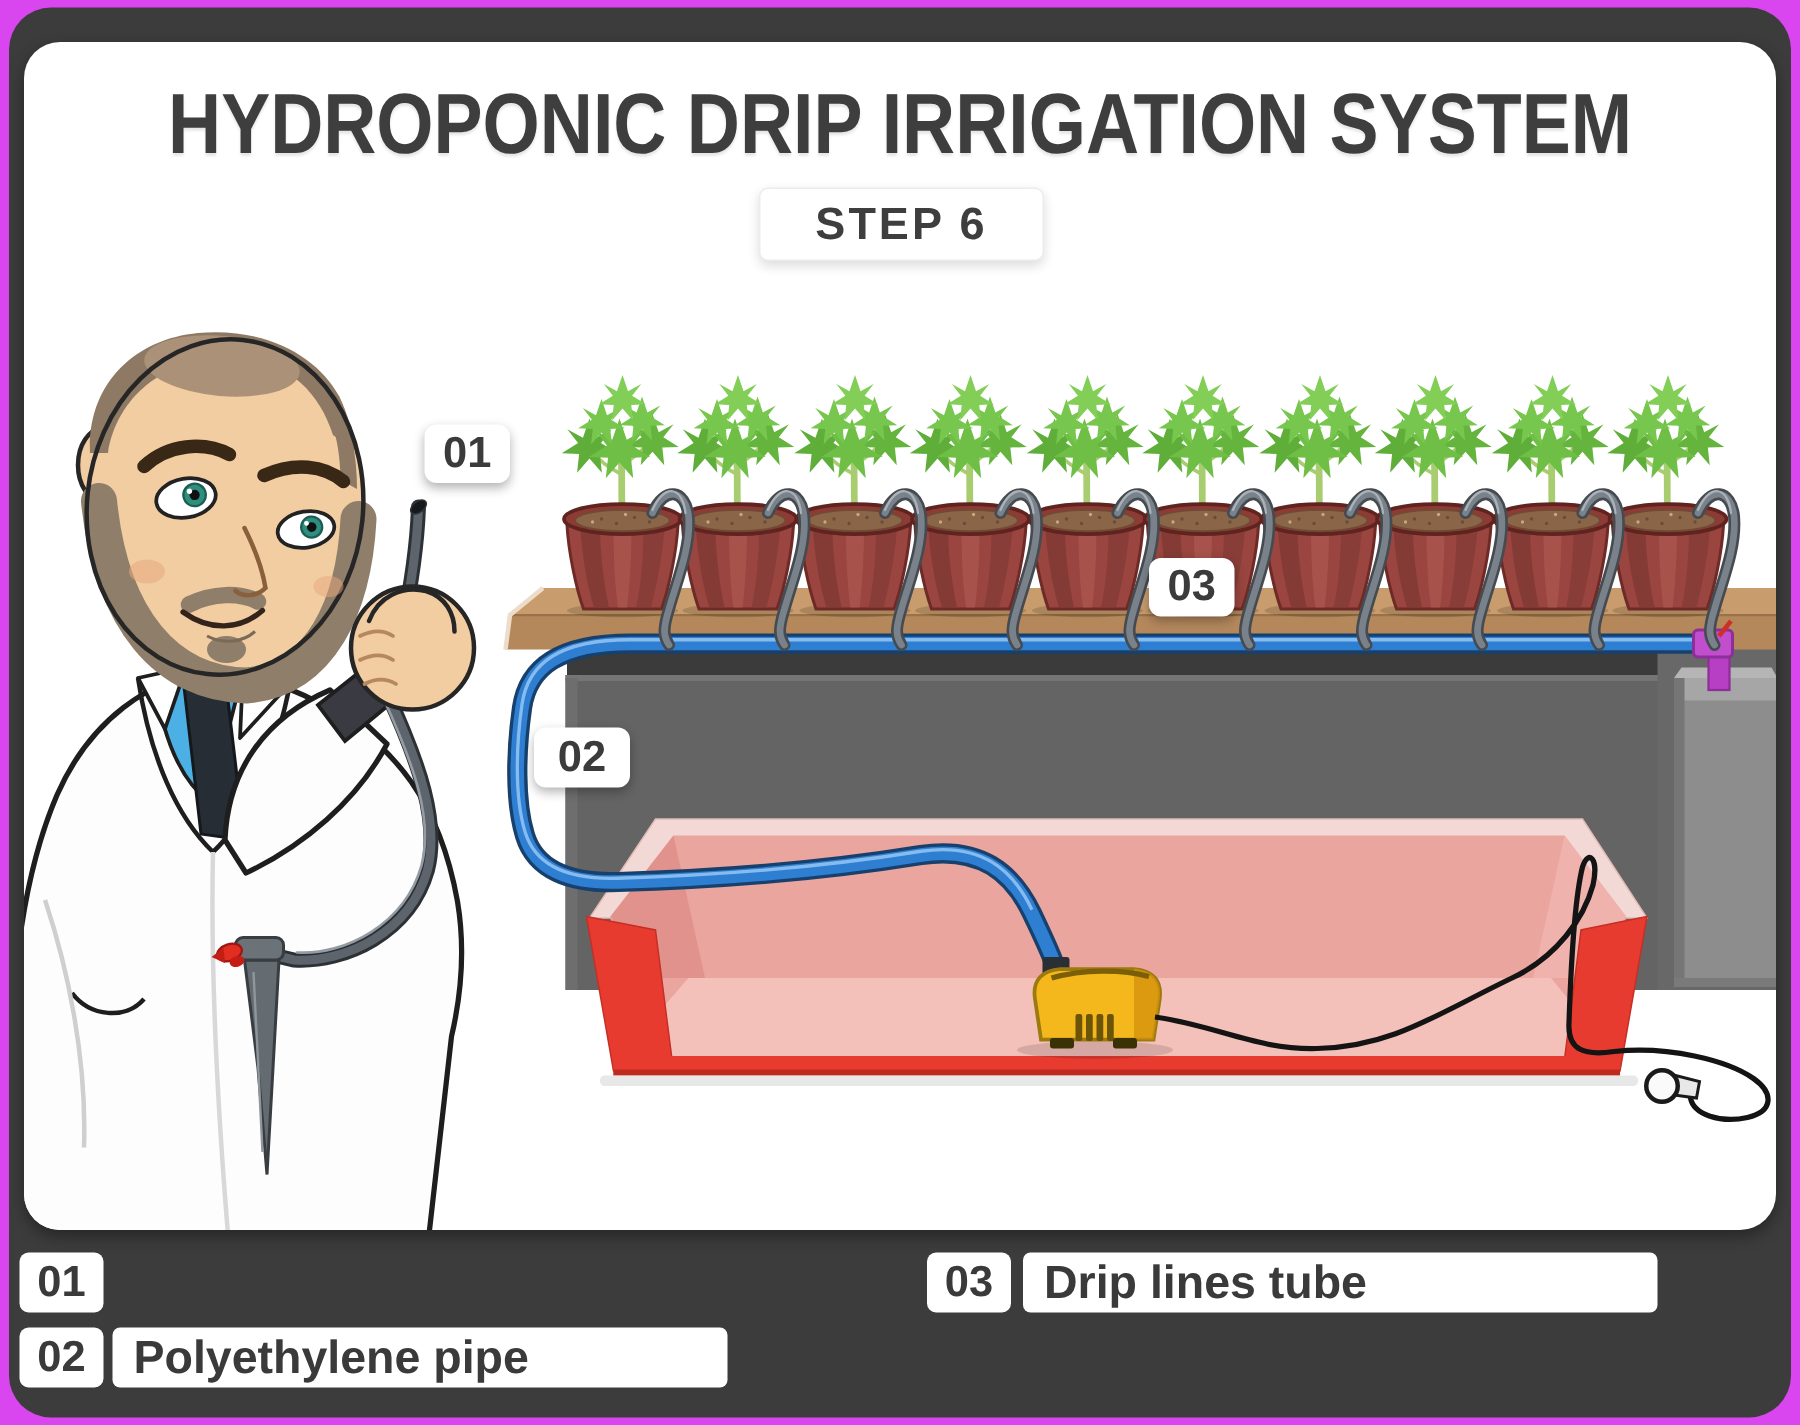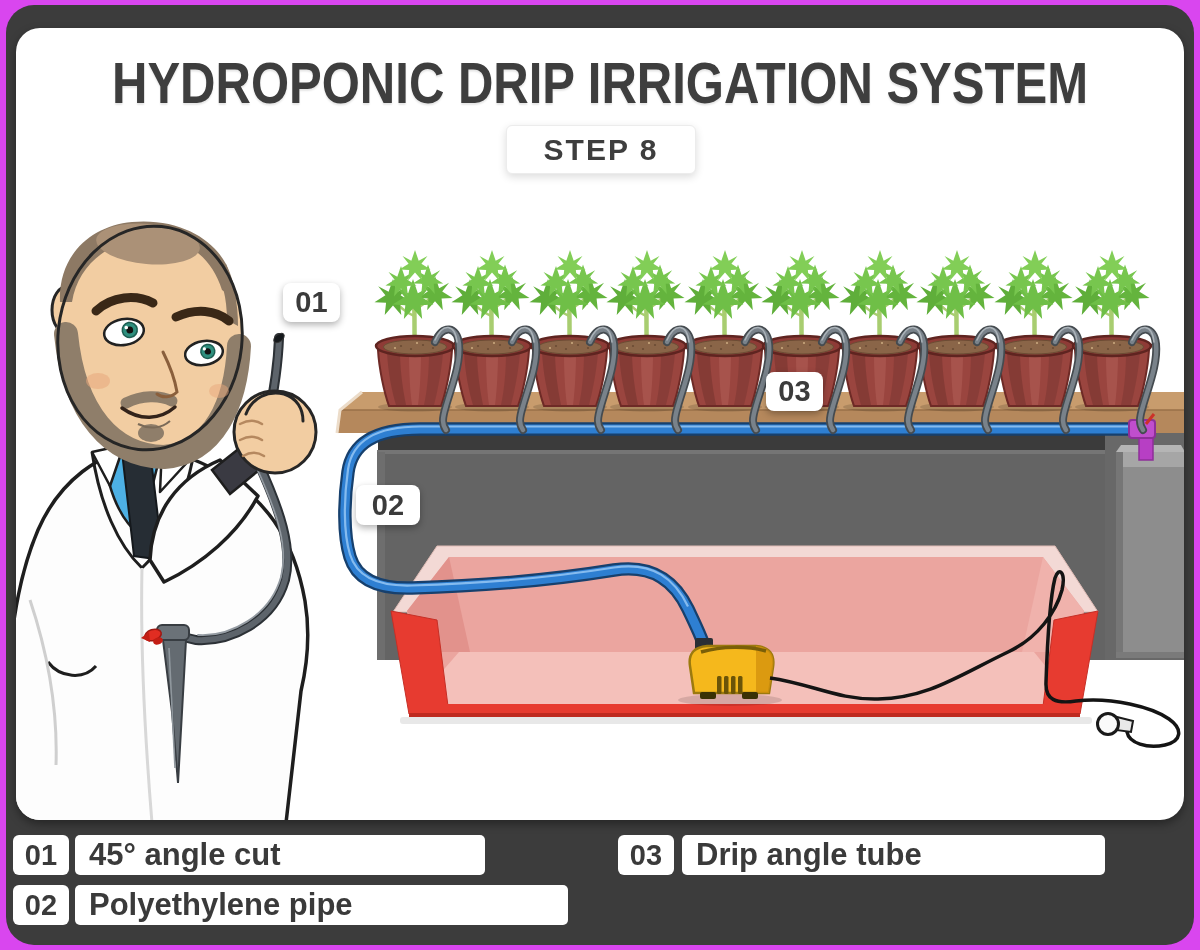--- a/index.html
+++ b/index.html
@@ -22,21 +22,21 @@
          font-size:29px;font-weight:700;display:flex;align-items:center;justify-content:center;}
   .co-01{left:283px;top:283px;width:57px;height:39px;}
   .co-02{left:356px;top:485px;width:64px;height:40px;}
   .co-03{left:766px;top:372px;width:57px;height:39px;}
   .legend-num{position:absolute;width:56px;height:40px;background:#ffffff;border-radius:6px;
          color:#3a3a3a;font-size:29px;font-weight:700;display:flex;align-items:center;justify-content:center;}
   .legend-label{position:absolute;height:40px;background:#ffffff;border-radius:5px;
          color:#3a3a3a;font-size:31px;font-weight:700;display:flex;align-items:center;
          padding-left:14px;box-sizing:border-box;}
   .ln-01{left:13px;top:835px;}  .ll-01{left:75px;top:835px;width:410px;}
-  .ln-02{left:13px;top:885px;}  .ll-02{left:75px;top:885px;width:493px;}
+  .ln-02{left:13px;top:885px;}  .ll-02{left:75px;top:885px;width:410px;}
   .ln-03{left:618px;top:835px;} .ll-03{left:682px;top:835px;width:423px;}
 </style>
 </head>
 <body>
 
 <div class="page">
   <div class="frame"></div>
 
   <div class="card">
     <svg width="1168" height="792" viewBox="16 28 1168 792">
@@ -254,25 +254,24 @@
       </g>
       <g fill="none">
         <path d="M770,678 C812,684 838,700 878,699 C928,698 958,676 1008,652 C1038,638 1056,612 1062,590 C1066,572 1059,566 1055,578 C1049,602 1047,652 1046,682 C1045,700 1056,704 1076,701 C1112,697 1152,707 1169,719 C1183,729 1182,741 1165,745 C1147,749 1129,743 1127,732 L1131,727" stroke="#141414" stroke-width="3.5"></path>
         <polygon points="1117,717 1133,721 1131,732 1116,730" fill="#e8e8e8" stroke="#1a1a1a" stroke-width="2"></polygon>
         <circle cx="1108" cy="724" r="10.5" fill="#fafafa" stroke="#1a1a1a" stroke-width="3"></circle>
       </g>
     </svg>
   </div>
 
   <div class="title">HYDROPONIC DRIP IRRIGATION SYSTEM</div>
-  <div class="step-badge">STEP 8</div>
+  <div class="step-badge">STEP 6</div>
 
   <div class="callout co-01">01</div>
   <div class="callout co-02">02</div>
   <div class="callout co-03">03</div>
 
   <div class="legend-num ln-01">01</div>
-  <div class="legend-label ll-01">45° angle cut</div>
   <div class="legend-num ln-02">02</div>
   <div class="legend-label ll-02">Polyethylene pipe</div>
   <div class="legend-num ln-03">03</div>
-  <div class="legend-label ll-03">Drip angle tube</div>
+  <div class="legend-label ll-03">Drip lines tube</div>
 </div>
 
 </body></html>

